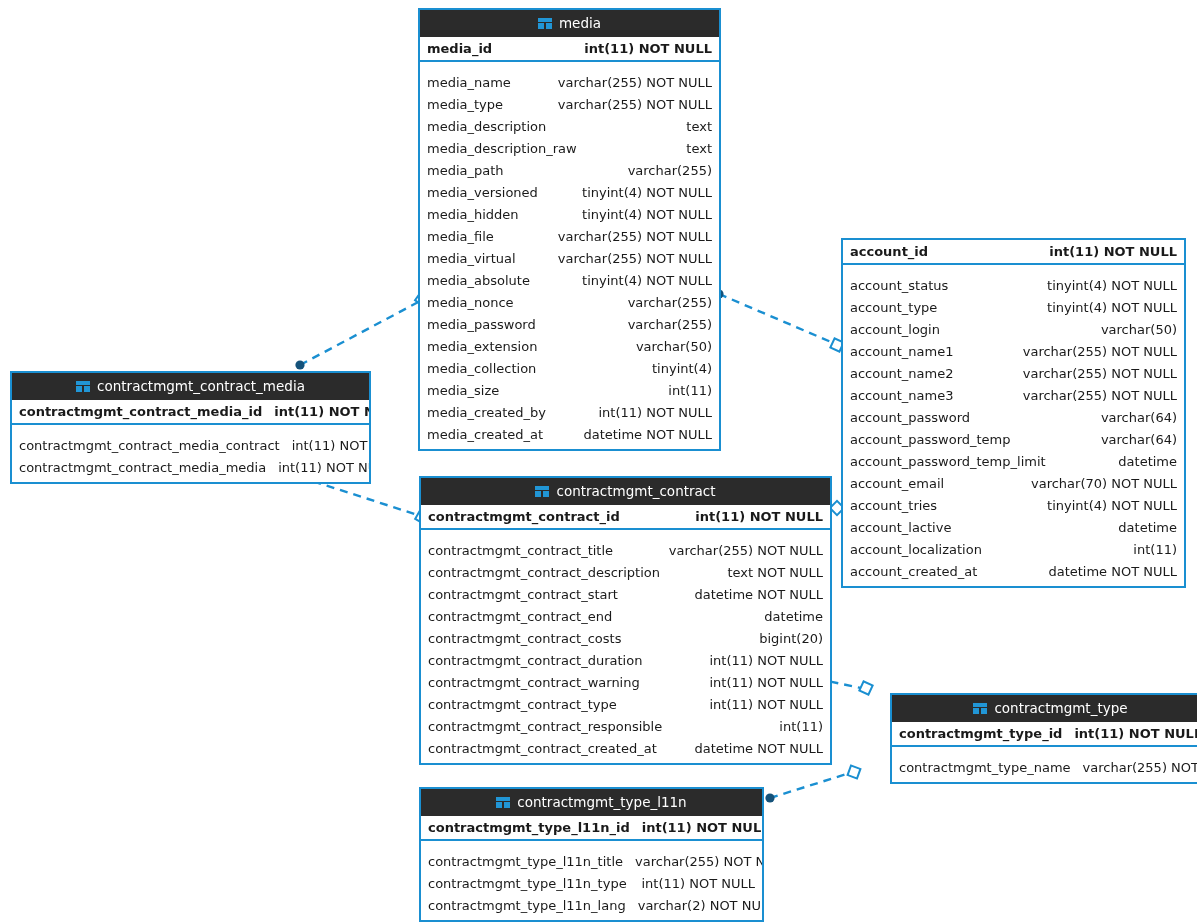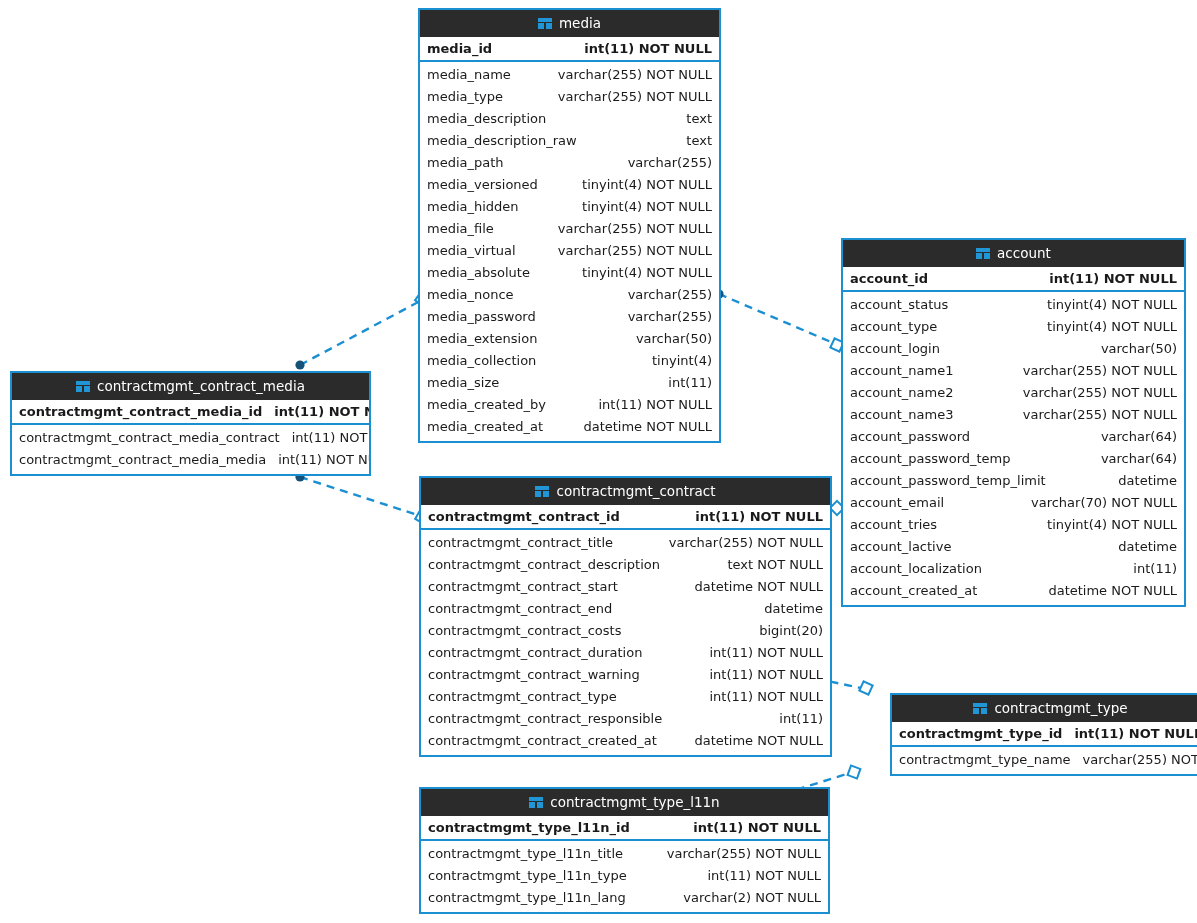--- a/index.html
+++ b/index.html
@@ -72,29 +72,29 @@
     align-items: baseline;
     font-size: 13px;
     line-height: 16px;
     padding: 3px 7px 3px 7px;
     color: #1a1a1a;
     white-space: nowrap;
   }
   .row .col-name { text-align: left; }
   .row .col-type { text-align: right; padding-left: 12px; }
   .pk-row .row { font-weight: bold; padding-top: 4px; }
-  .body-rows { padding: 2px 0 3px 0; }
+  .body-rows { padding: 10px 0 3px 0; }
 
   
   #ent-media                     { left: 418px; top: 8px;   width: 303px; }
   #ent-account                   { left: 841px; top: 238px; width: 345px; }
   #ent-contractmgmt_contract_media { left: 10px;  top: 371px; width: 361px; }
   #ent-contractmgmt_contract     { left: 419px; top: 476px; width: 413px; }
   #ent-contractmgmt_type         { left: 890px; top: 693px; width: 321px; }
-  #ent-contractmgmt_type_l11n    { left: 419px; top: 787px; width: 411px; }
+  #ent-contractmgmt_type_l11n    { left: 419px; top: 787px; width: 345px; }
 </style>
 </head>
 <body>
 
 <div id="canvas">
 
   <svg id="links" viewBox="0 0 1197 923" width="1197" height="923">
 
     <g>
       <line x1="300" y1="365" x2="424" y2="299" stroke="#1a8fd1" stroke-width="2.4" stroke-dasharray="8,6"></line>
@@ -214,28 +214,20 @@
           <span class="col-type">int(11) NOT NULL</span>
         </div>
       <div class="row">
           <span class="col-name">media_created_at</span>
           <span class="col-type">datetime NOT NULL</span>
         </div>
     </div>
   </div>
 
   <div class="entity" id="ent-account">
-    <div class="ent-header">
-      <span class="tbl-icon">
-        <span class="bar"></span>
-          <span class="c1"></span>
-          <span class="c2"></span>
-      </span>
-      <span>account</span>
-    </div>
     <div class="pk-row">
       <div class="row">
         <span class="col-name">account_id</span>
         <span class="col-type">int(11) NOT NULL</span>
       </div>
     </div>
     <div class="body-rows">
       <div class="row">
           <span class="col-name">account_status</span>
           <span class="col-type">tinyint(4) NOT NULL</span>

